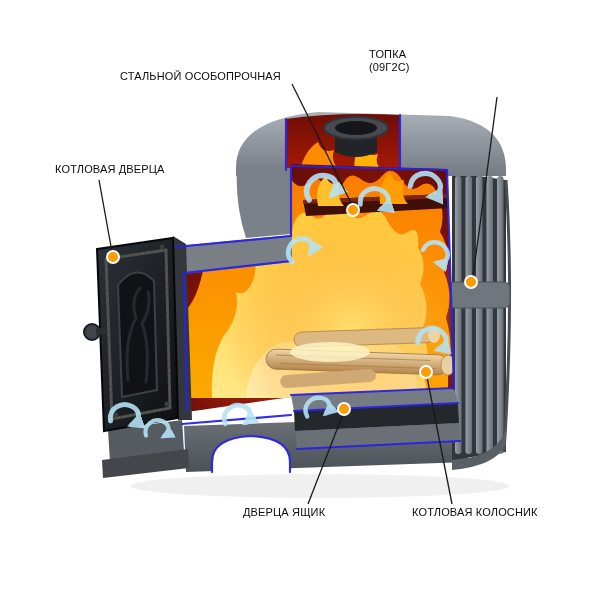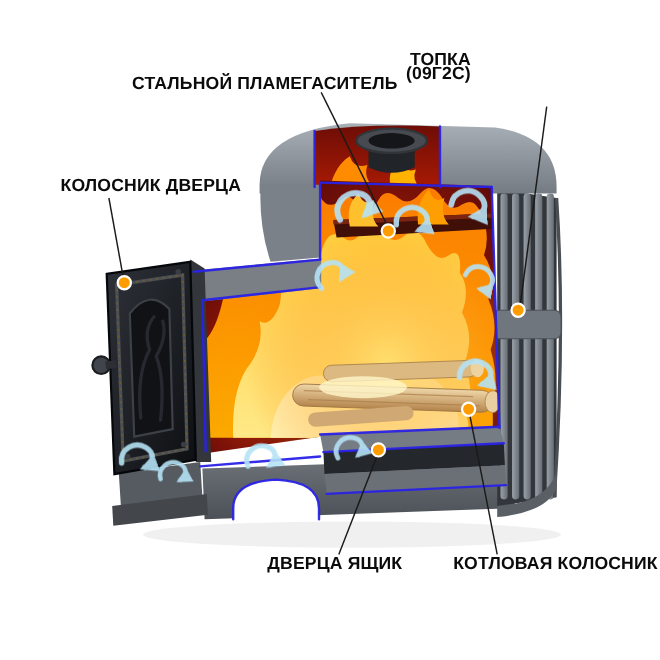--- a/index.html
+++ b/index.html
@@ -2,22 +2,22 @@
 <html style="--marker: #ff9d00; --cut-edge: #2a22e6; --airflow: #b5e2f6; --leader: #1a1a1a;"><head>
 <meta charset="utf-8">
 <style>
   html,body{margin:0;padding:0;background:#fff;}
   .stage{
     position:relative;width:600px;height:600px;background:#fff;overflow:hidden;
     font-family:"Liberation Sans",sans-serif;
   }
   .stage svg{position:absolute;left:0;top:0;}
   .label{
-    position:absolute;font-weight:700;font-size:16px;line-height:13px;
-    color:#0b0b0b;letter-spacing:.15px;white-space:nowrap;text-align:right;
+    position:absolute;font-weight:400;font-size:11px;line-height:13px;
+    color:#0b0b0b;letter-spacing:.15px;white-space:nowrap;
   }
   .label .line{display:block;}
 </style>
 </head>
 <body>
 
 <div class="stage">
 
 <svg width="600" height="600" viewBox="0 0 600 600">
   <defs>
@@ -205,26 +205,26 @@
   </g>
   <g style="fill:var(--marker)" stroke="#ffffff" stroke-width="2">
     <circle cx="353" cy="210" r="6"></circle>
     <circle cx="471" cy="282" r="6"></circle>
     <circle cx="113" cy="257" r="6"></circle>
     <circle cx="344" cy="409" r="6"></circle>
     <circle cx="426" cy="372" r="6"></circle>
   </g>
 </svg>
 
-  <div class="label" style="left:120px;top:70px;">СТАЛЬНОЙ ПЛАМЕГАСИТЕЛЬ</div>
+  <div class="label" style="left:120px;top:70px;">СТАЛЬНОЙ ОСОБОПРОЧНАЯ</div>
 
   <div class="label" style="left:369px;top:48px;">
     <span class="line">ТОПКА</span>
     <span class="line">(09Г2С)</span>
   </div>
 
-  <div class="label" style="left:55px;top:163px;">КОЛОСНИК ДВЕРЦА</div>
+  <div class="label" style="left:55px;top:163px;">КОТЛОВАЯ ДВЕРЦА</div>
 
   <div class="label" style="left:243px;top:506px;">ДВЕРЦА ЯЩИК</div>
 
   <div class="label" style="left:412px;top:506px;">КОТЛОВАЯ КОЛОСНИК</div>
 
 </div>
 
 </body></html>

